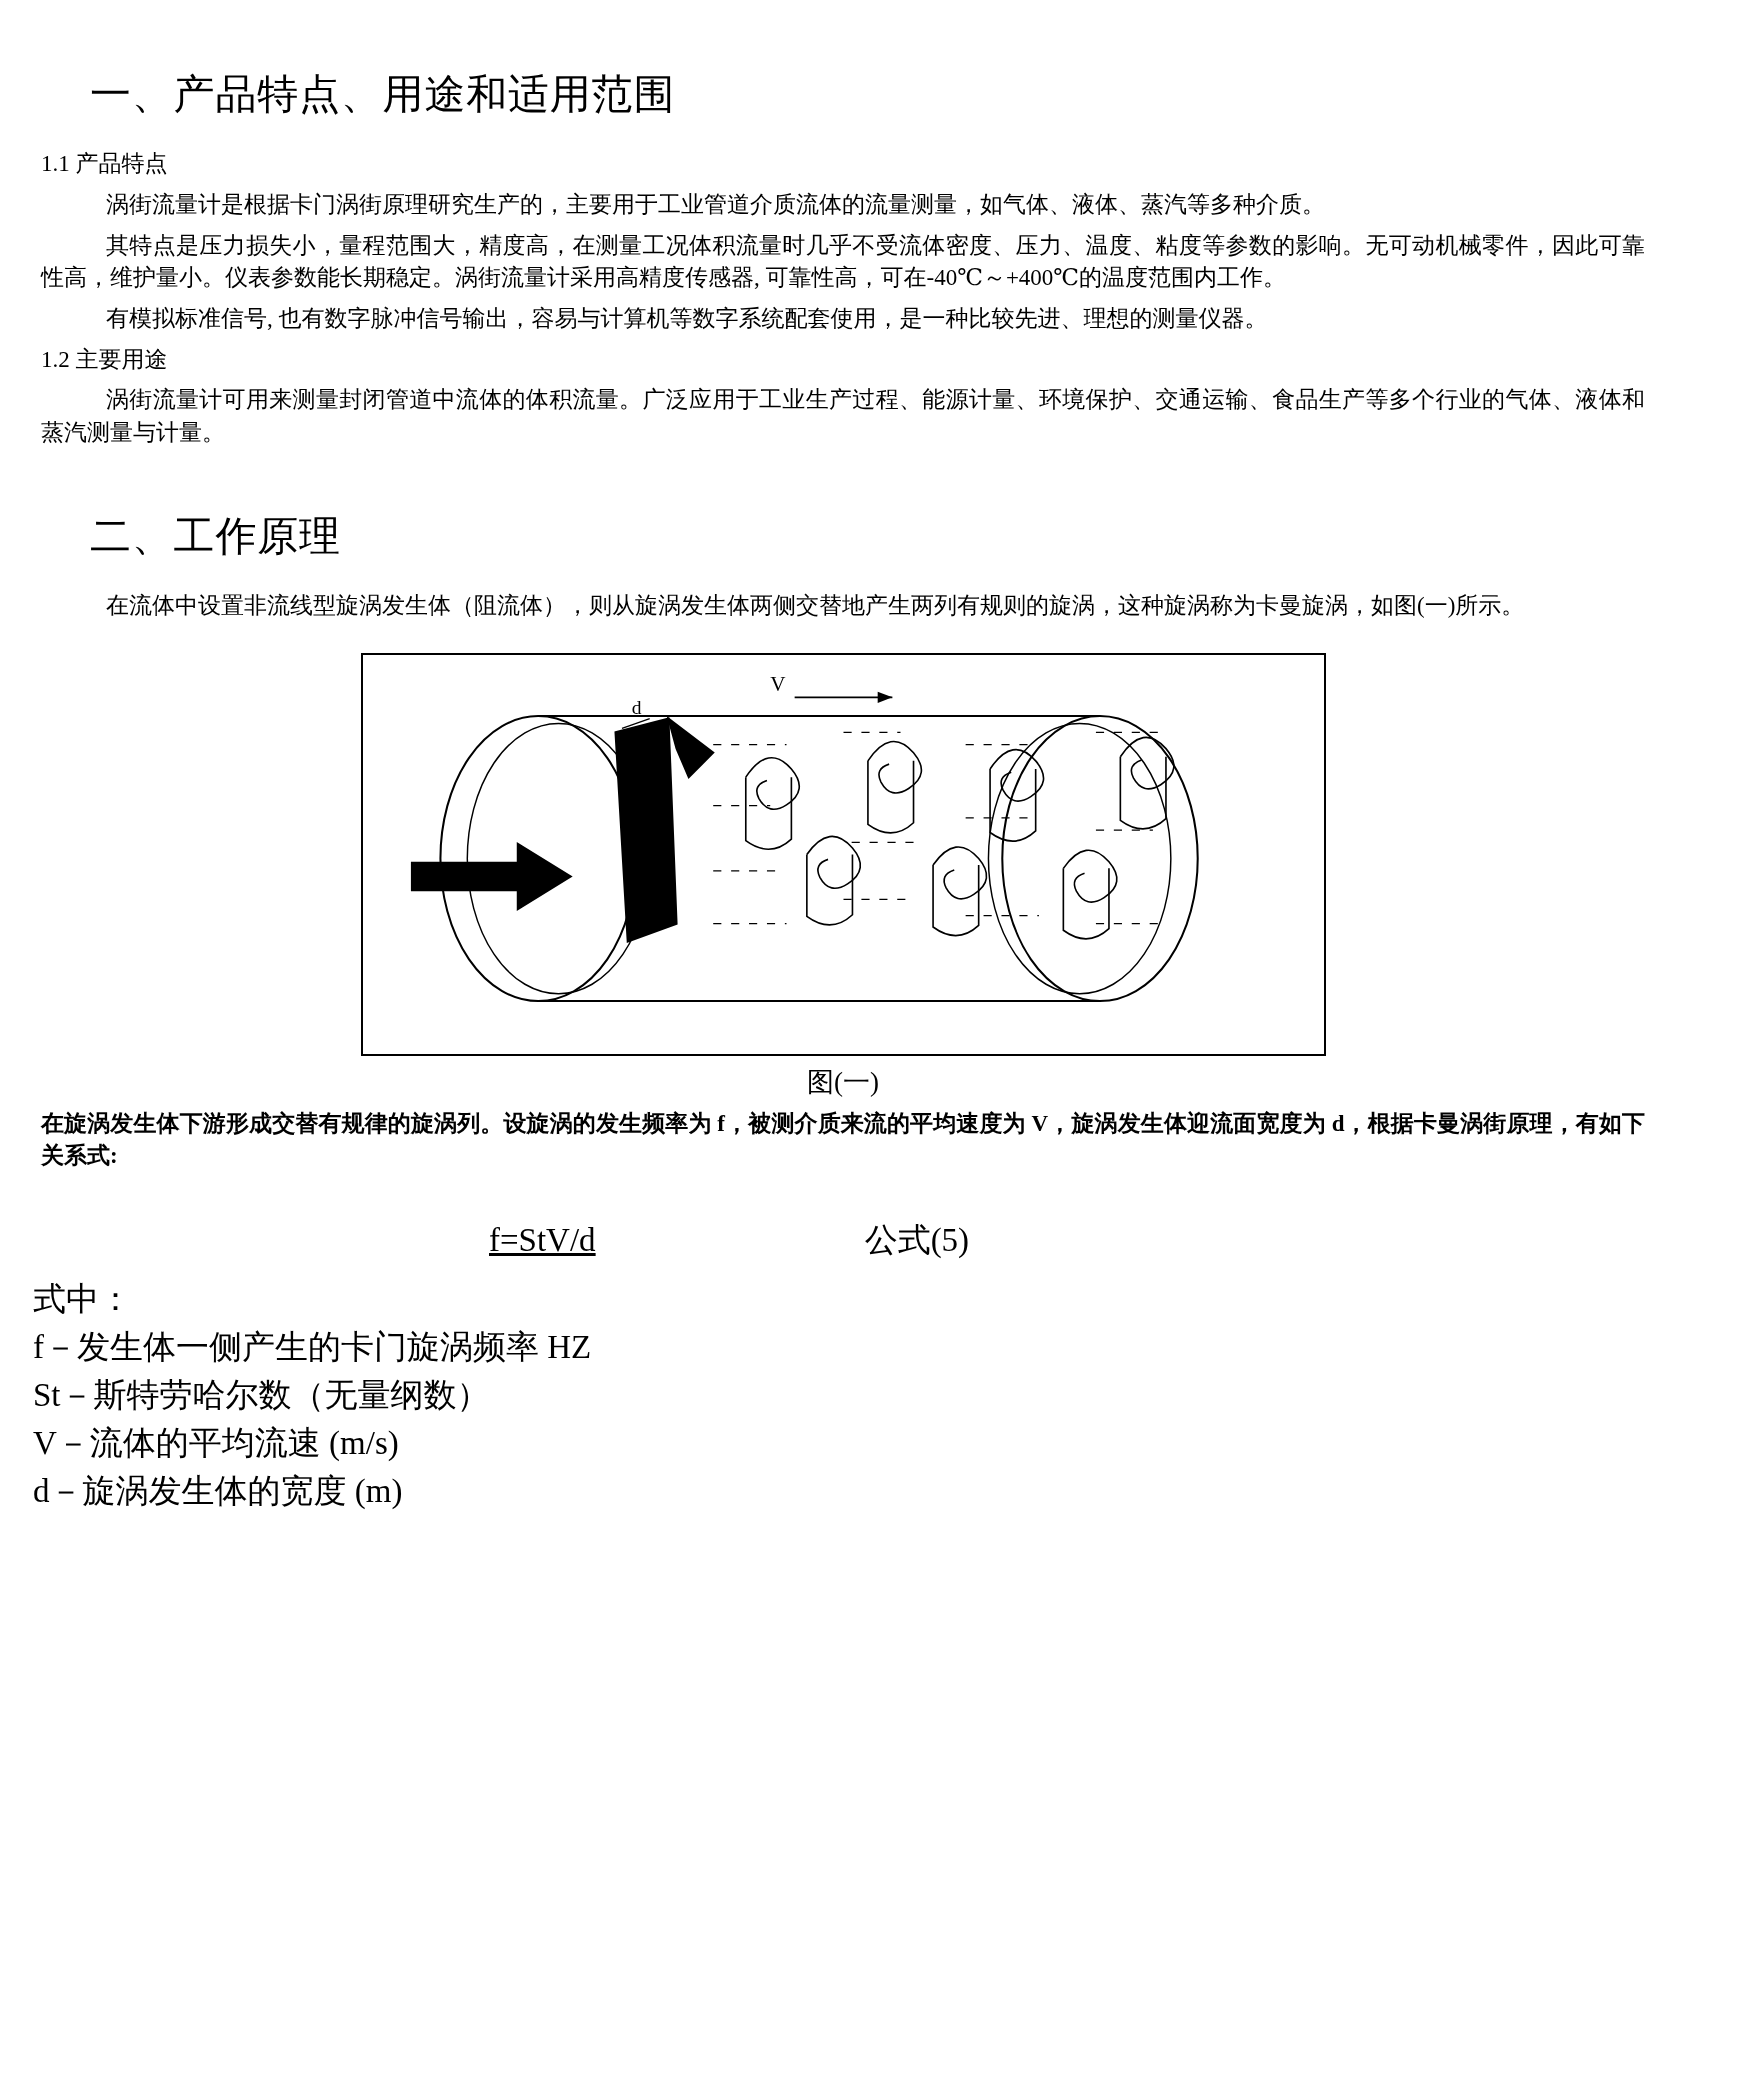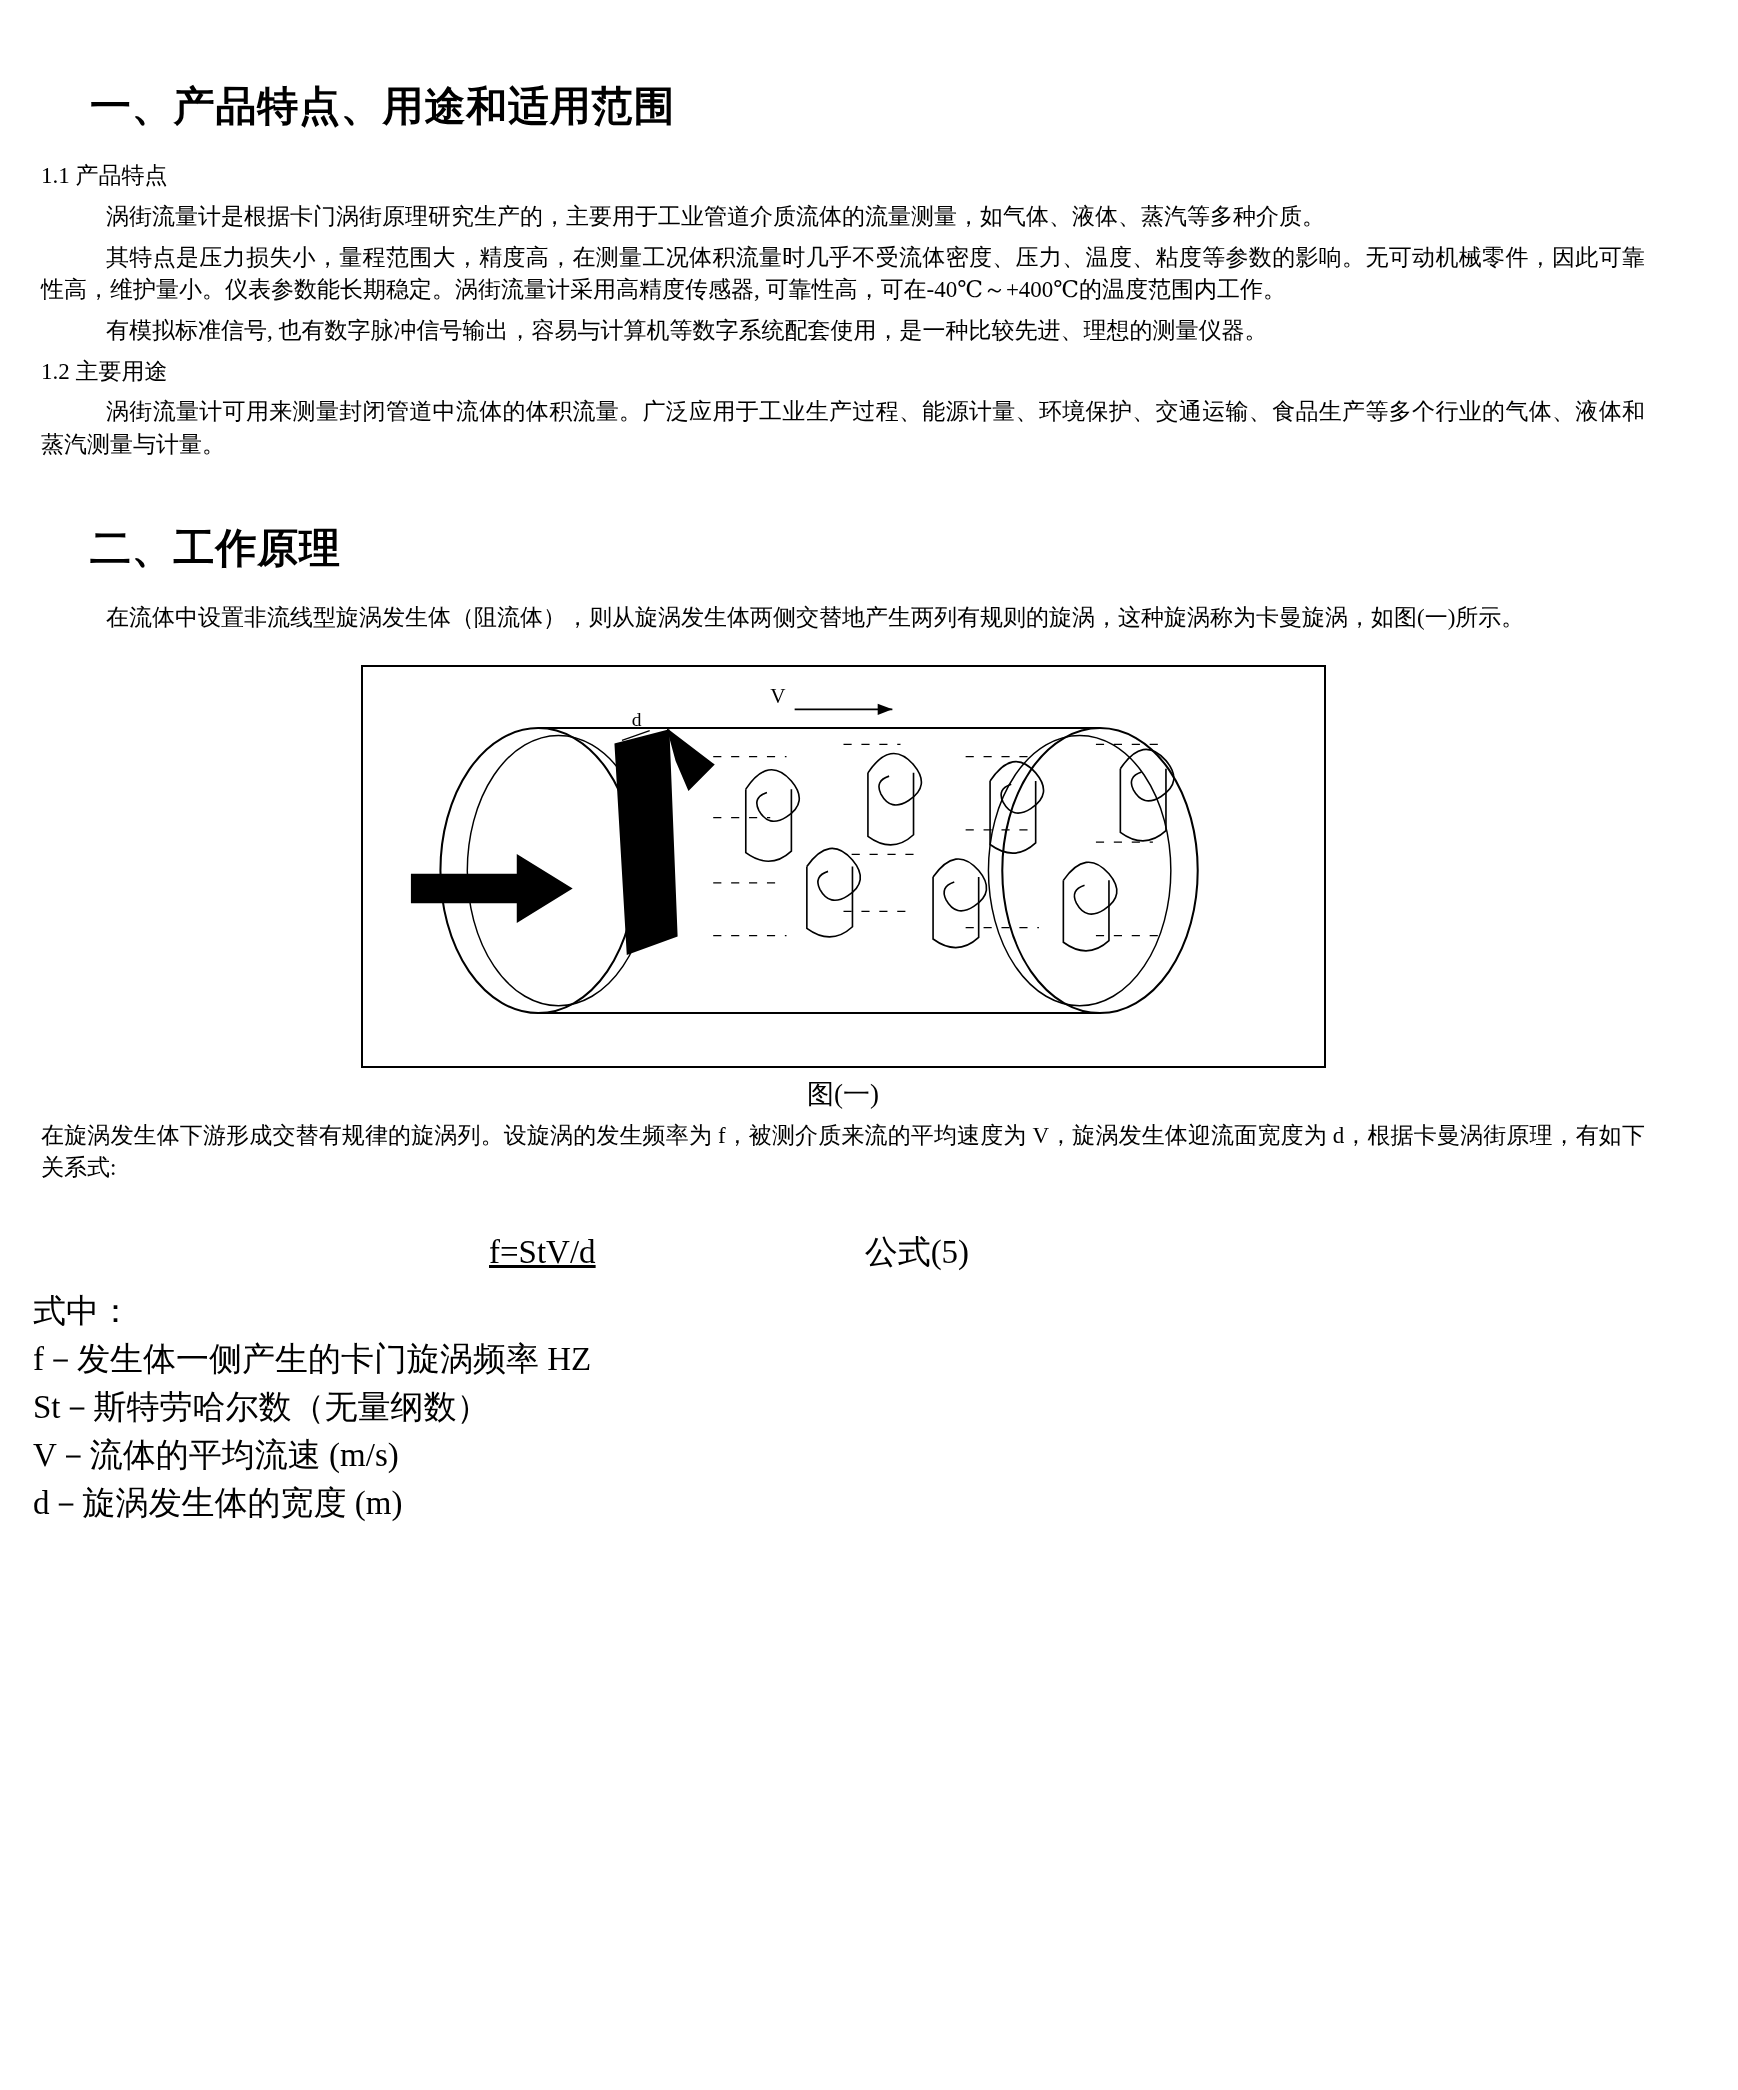--- a/index.html
+++ b/index.html
@@ -15,44 +15,45 @@
   }
   .page {
     width: 1738px;
     min-height: 2090px;
     box-sizing: border-box;
     padding: 45px 85px 33px 33px;
     position: relative;
   }
   h1.section-heading {
     font-family: "DejaVu Sans", "Liberation Sans", sans-serif;
-    font-weight: bold;
+    font-weight: normal;
     font-size: 41px;
     line-height: 1.25;
-    margin: 36px 0 0 57px;
+    margin: 24px 0 0 57px;
     letter-spacing: 0.8px;
   }
   h1.section-heading.second {
     margin-top: 61px;
   }
   p.para {
     font-size: 23px;
     line-height: 1.42;
     margin: 8px;
     text-align: justify;
     text-justify: inter-ideograph;
   }
   p.indent {
     text-indent: 65px;
   }
   .block {
     margin-top: 28px;
   }
   .tight {
     margin-top: 0;
+    font-weight: bold;
   }
   .figure-wrap {
     margin: 31px 0 0 0;
     display: flex;
     justify-content: center;
   }
   .figure-box {
     width: 961px;
     height: 399px;
     border: 2.4px solid #000;

